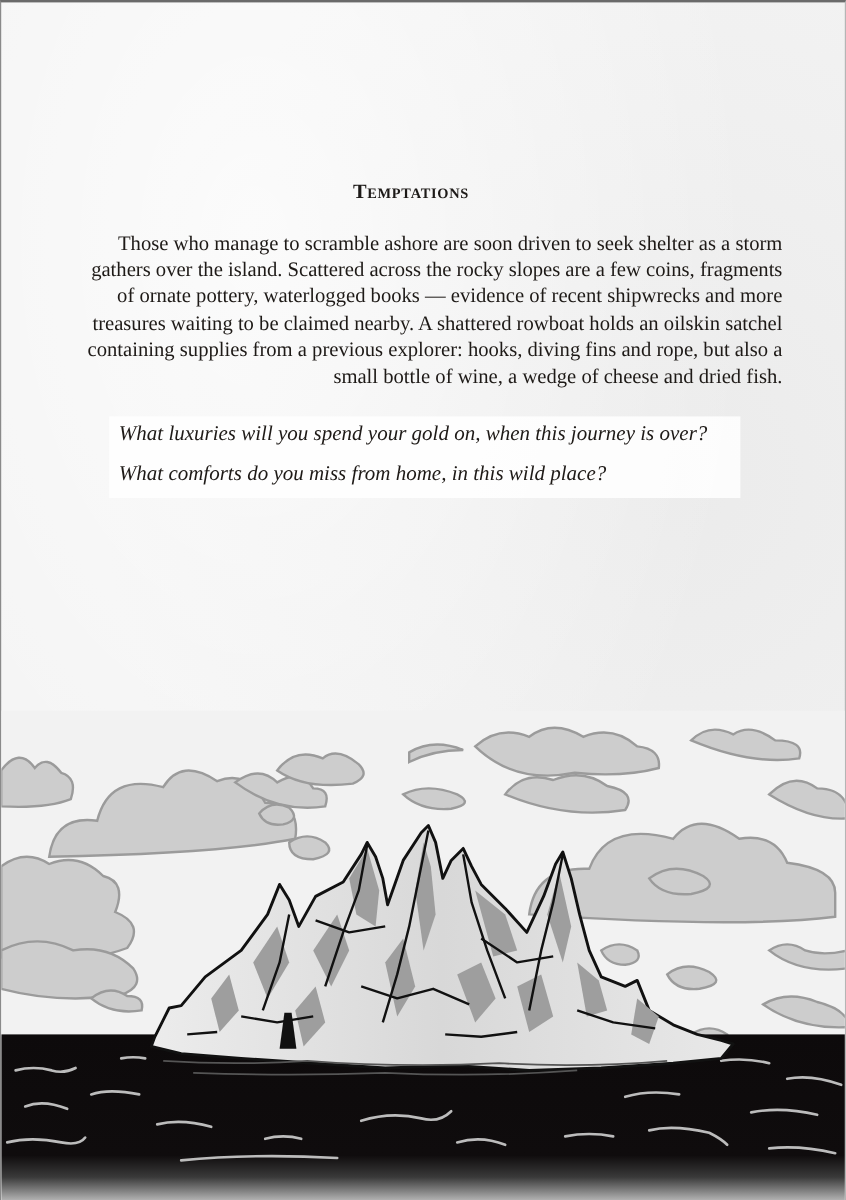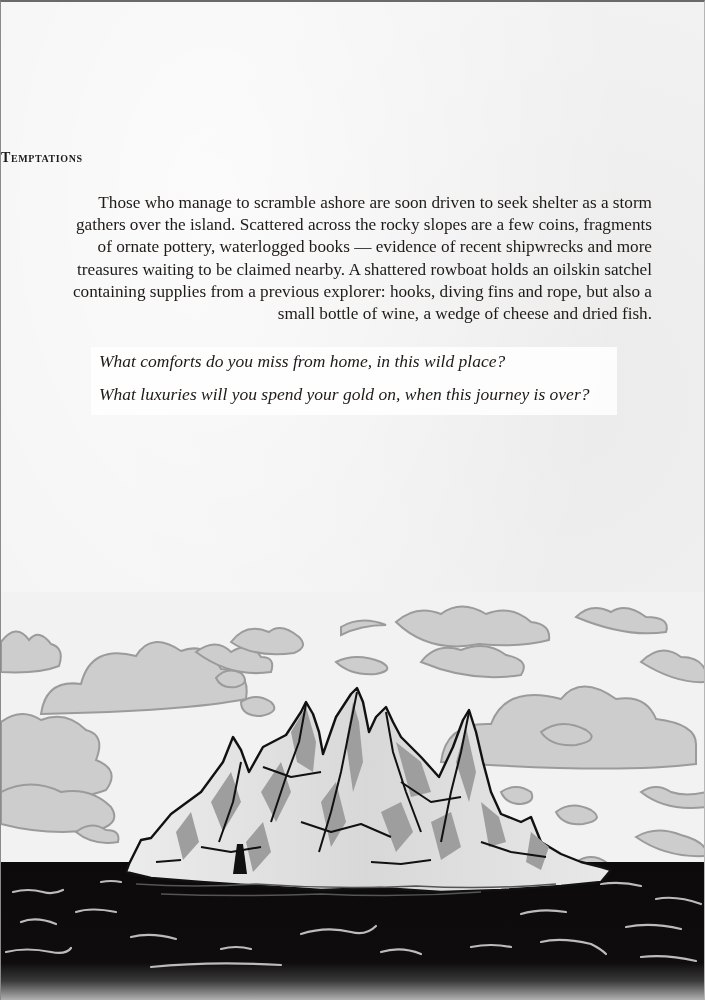--- a/index.html
+++ b/index.html
@@ -16,21 +16,22 @@
         radial-gradient(ellipse at 30% 20%, rgba(255,255,255,0.7), rgba(255,255,255,0) 60%),
         radial-gradient(ellipse at 80% 40%, rgba(230,230,230,0.6), rgba(255,255,255,0) 60%),
         #f3f3f3;
       border-top: 2px solid #6a6a6a;
       border-left: 1px solid #8a8a8a;
       border-right: 1px solid #b5b5b5;
       overflow: hidden;
     }
     .heading {
       position: absolute; top: 148px; left: 0; width: 683px;
-      font-size: 14px;
+      text-align: center;
+      font-size: 17px;
       font-variant: small-caps;
       letter-spacing: 0.6px;
       color: #1d1a18;
     }
     .body-text {
       position: absolute; top: 190px; left: 61px; width: 590px;
       font-size: 17.2px;
       line-height: 22.2px;
       color: #1e1a17;
       text-align: right;
@@ -56,22 +57,22 @@
 </head>
 <body>
 
 <div class="page">
 
   <h2 class="heading">Temptations</h2>
 
   <p class="body-text">Those who manage to scramble ashore are soon driven to seek shelter as a storm gathers over the island. Scattered across the rocky slopes are a few coins, fragments of ornate pottery, waterlogged books — evidence of recent shipwrecks and more treasures waiting to be claimed nearby. A shattered rowboat holds an oilskin satchel containing supplies from a previous explorer: hooks, diving fins and rope, but also a small bottle of wine, a wedge of cheese and dried fish.</p>
 
   <div class="prompt-box">
+    <p class="prompt">What luxuries will you spend your gold on, when this journey is over?</p>
     <p class="prompt">What comforts do you miss from home, in this wild place?</p>
-    <p class="prompt">What luxuries will you spend your gold on, when this journey is over?</p>
   </div>
 
   <div class="illustration">
     <svg width="705" height="410" viewBox="0 590 705 410" xmlns="http://www.w3.org/2000/svg">
       <defs>
         <linearGradient id="seaGrad" x1="0" y1="0" x2="0" y2="1">
           <stop offset="0" stop-color="#0d0a0b"></stop>
           <stop offset="0.72" stop-color="#0f0c0d"></stop>
           <stop offset="0.85" stop-color="#3a3a3a"></stop>
           <stop offset="1" stop-color="#bdbdbd"></stop>

